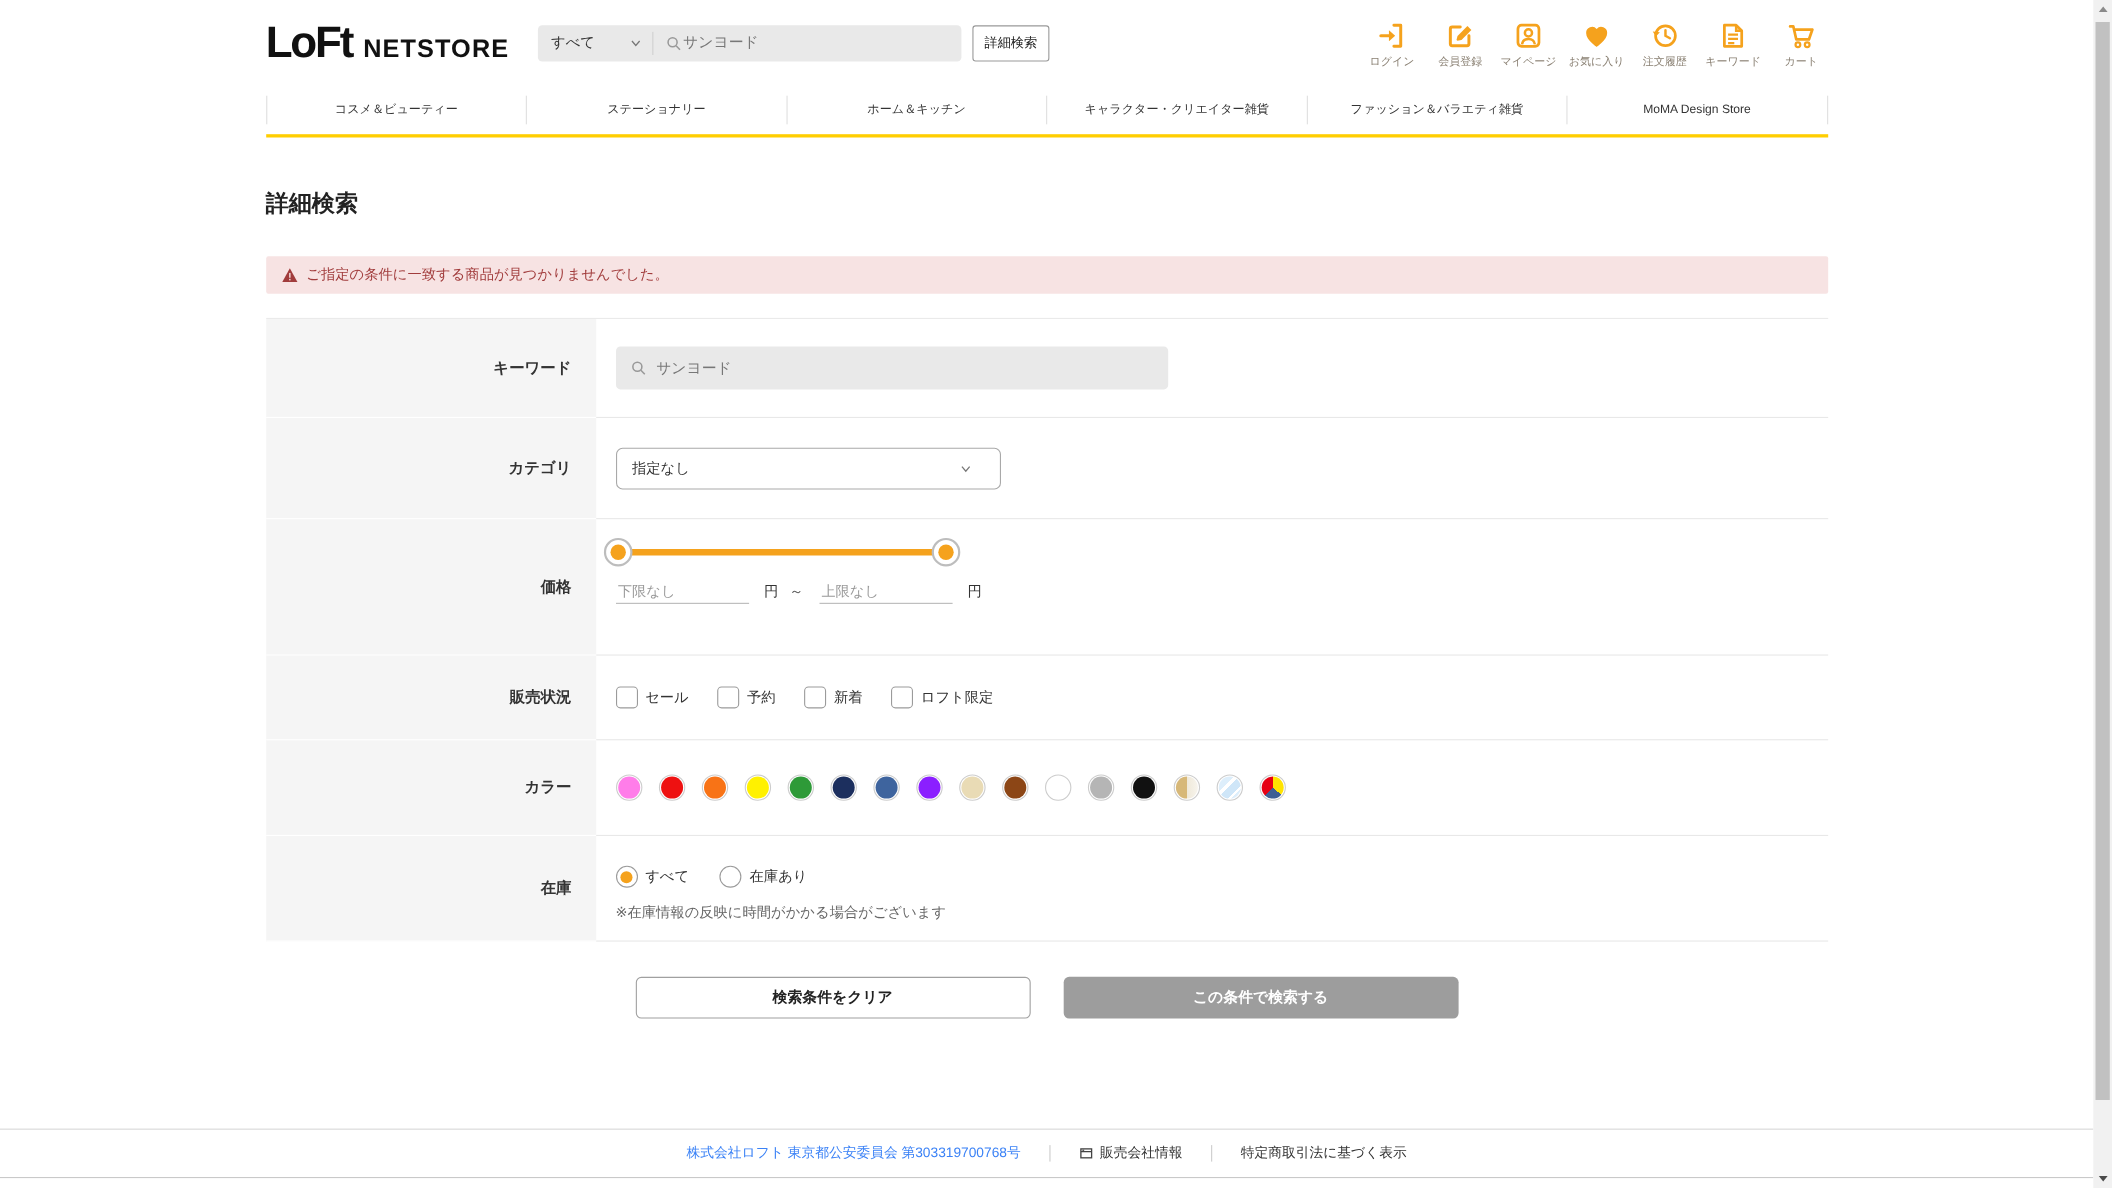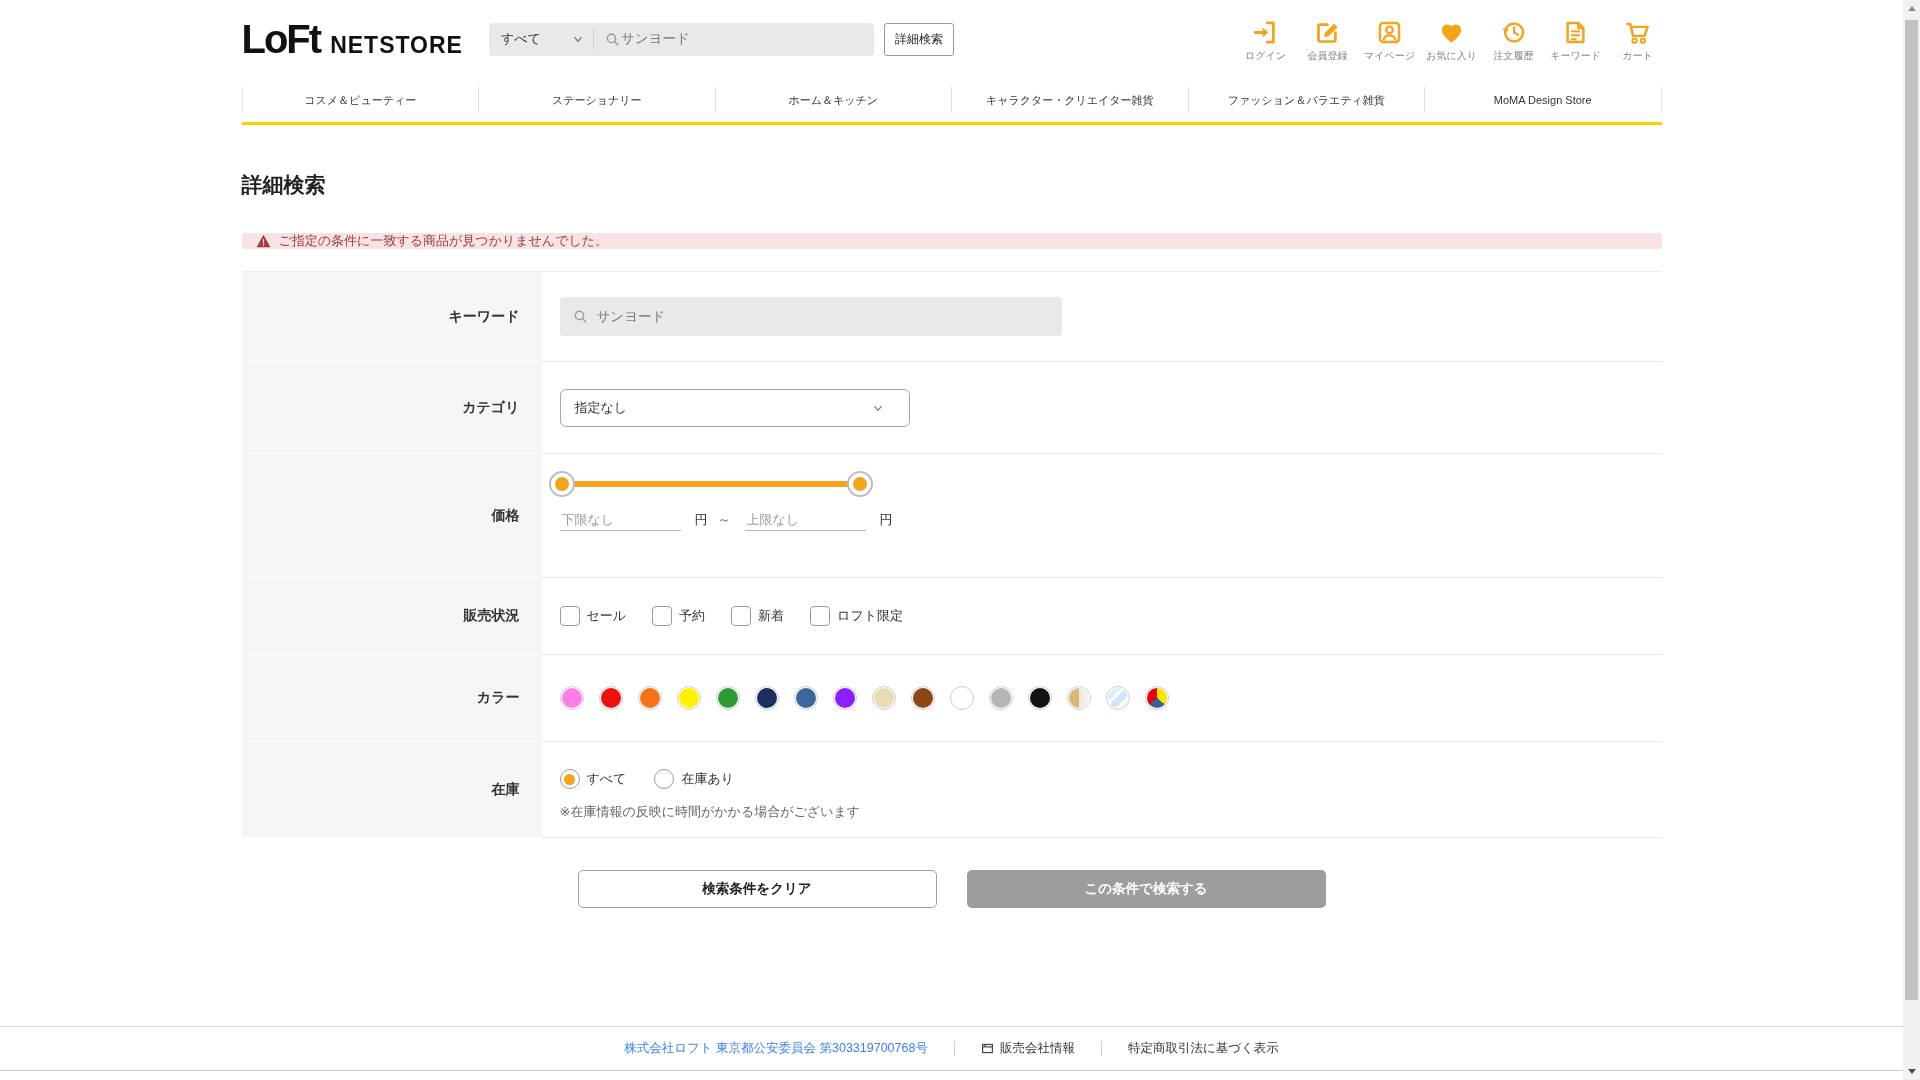--- a/index.html
+++ b/index.html
@@ -31,21 +31,21 @@
   .ql-icon svg { width:27px; height:27px; display:block; }
   .ql-label { font-size:10px; color:#8A8073; margin-top:3px; white-space:nowrap; }
 
   .main-nav { display:flex; height:47px; border-bottom:3px solid #FFCE00; align-items:center; }
   .nav-item { flex:1; text-align:center; font-size:11px; color:#333; text-decoration:none;
     cursor:pointer; line-height:44px; }
   .nav-div { width:1px; height:26px; background:#DFDFDF; }
 
   
   .page-title { font-size:21px; font-weight:bold; color:#222; margin-top:46px; }
-  .alert { margin-top:34px; height:16px; background:#F7E3E3; border-radius:2px; display:flex;
+  .alert { margin-top:34px; height:34px; background:#F7E3E3; border-radius:2px; display:flex;
     align-items:center; padding-left:14px; gap:8px; }
   .alert-text { font-size:13px; color:#A13C3C; }
   .alert-icon svg { width:15px; height:14px; display:block; }
 
   .form-table { margin-top:22px; border-top:1px solid #EAEAEA; }
   .form-row { display:flex; }
   .label-cell { width:300px; background:#F5F5F5; border-bottom:1px solid #fff; display:flex;
     align-items:center; justify-content:flex-end; padding-right:22px;
     font-size:14px; font-weight:bold; color:#333; }
   .content-cell { flex:1; border-bottom:1px solid #E8E8E8; display:flex; align-items:center;

